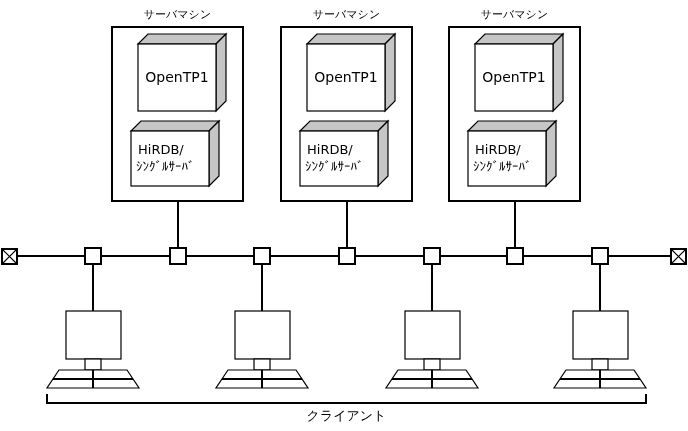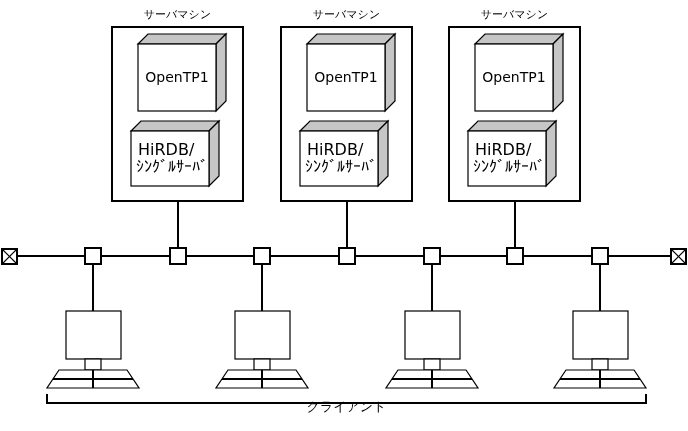--- a/index.html
+++ b/index.html
@@ -98,21 +98,21 @@
     font-size: 11px;
     line-height: 15px;
     letter-spacing: 0px;
   }
   .box-label {
     font-size: 14px;
     line-height: 14px;
     text-align: left;
   }
   .box-label.two-line {
-    font-size: 16px;
+    font-size: 13px;
     line-height: 15px;
   }
   .bracket-label {
     font-size: 13px;
   }
 </style>
 </head>
 <body>
 
 <div id="diagram-root">
@@ -250,15 +250,15 @@
 
   <div class="lbl box-label two-line" style="left:138px; top:142px;">HiRDB/</div>
   <div class="lbl box-label two-line" style="left:136px; top:159px;">ｼﾝｸﾞﾙｻｰﾊﾞ</div>
 
   <div class="lbl box-label two-line" style="left:307px; top:142px;">HiRDB/</div>
   <div class="lbl box-label two-line" style="left:305px; top:159px;">ｼﾝｸﾞﾙｻｰﾊﾞ</div>
 
   <div class="lbl box-label two-line" style="left:475px; top:142px;">HiRDB/</div>
   <div class="lbl box-label two-line" style="left:473px; top:159px;">ｼﾝｸﾞﾙｻｰﾊﾞ</div>
 
-  <div class="lbl bracket-label" style="left:47px; top:398px; width:599px; text-align:center;">クライアント</div>
+  <div class="lbl bracket-label" style="left:47px; top:407px; width:599px; text-align:center;">クライアント</div>
 
 </div>
 
 </body></html>

